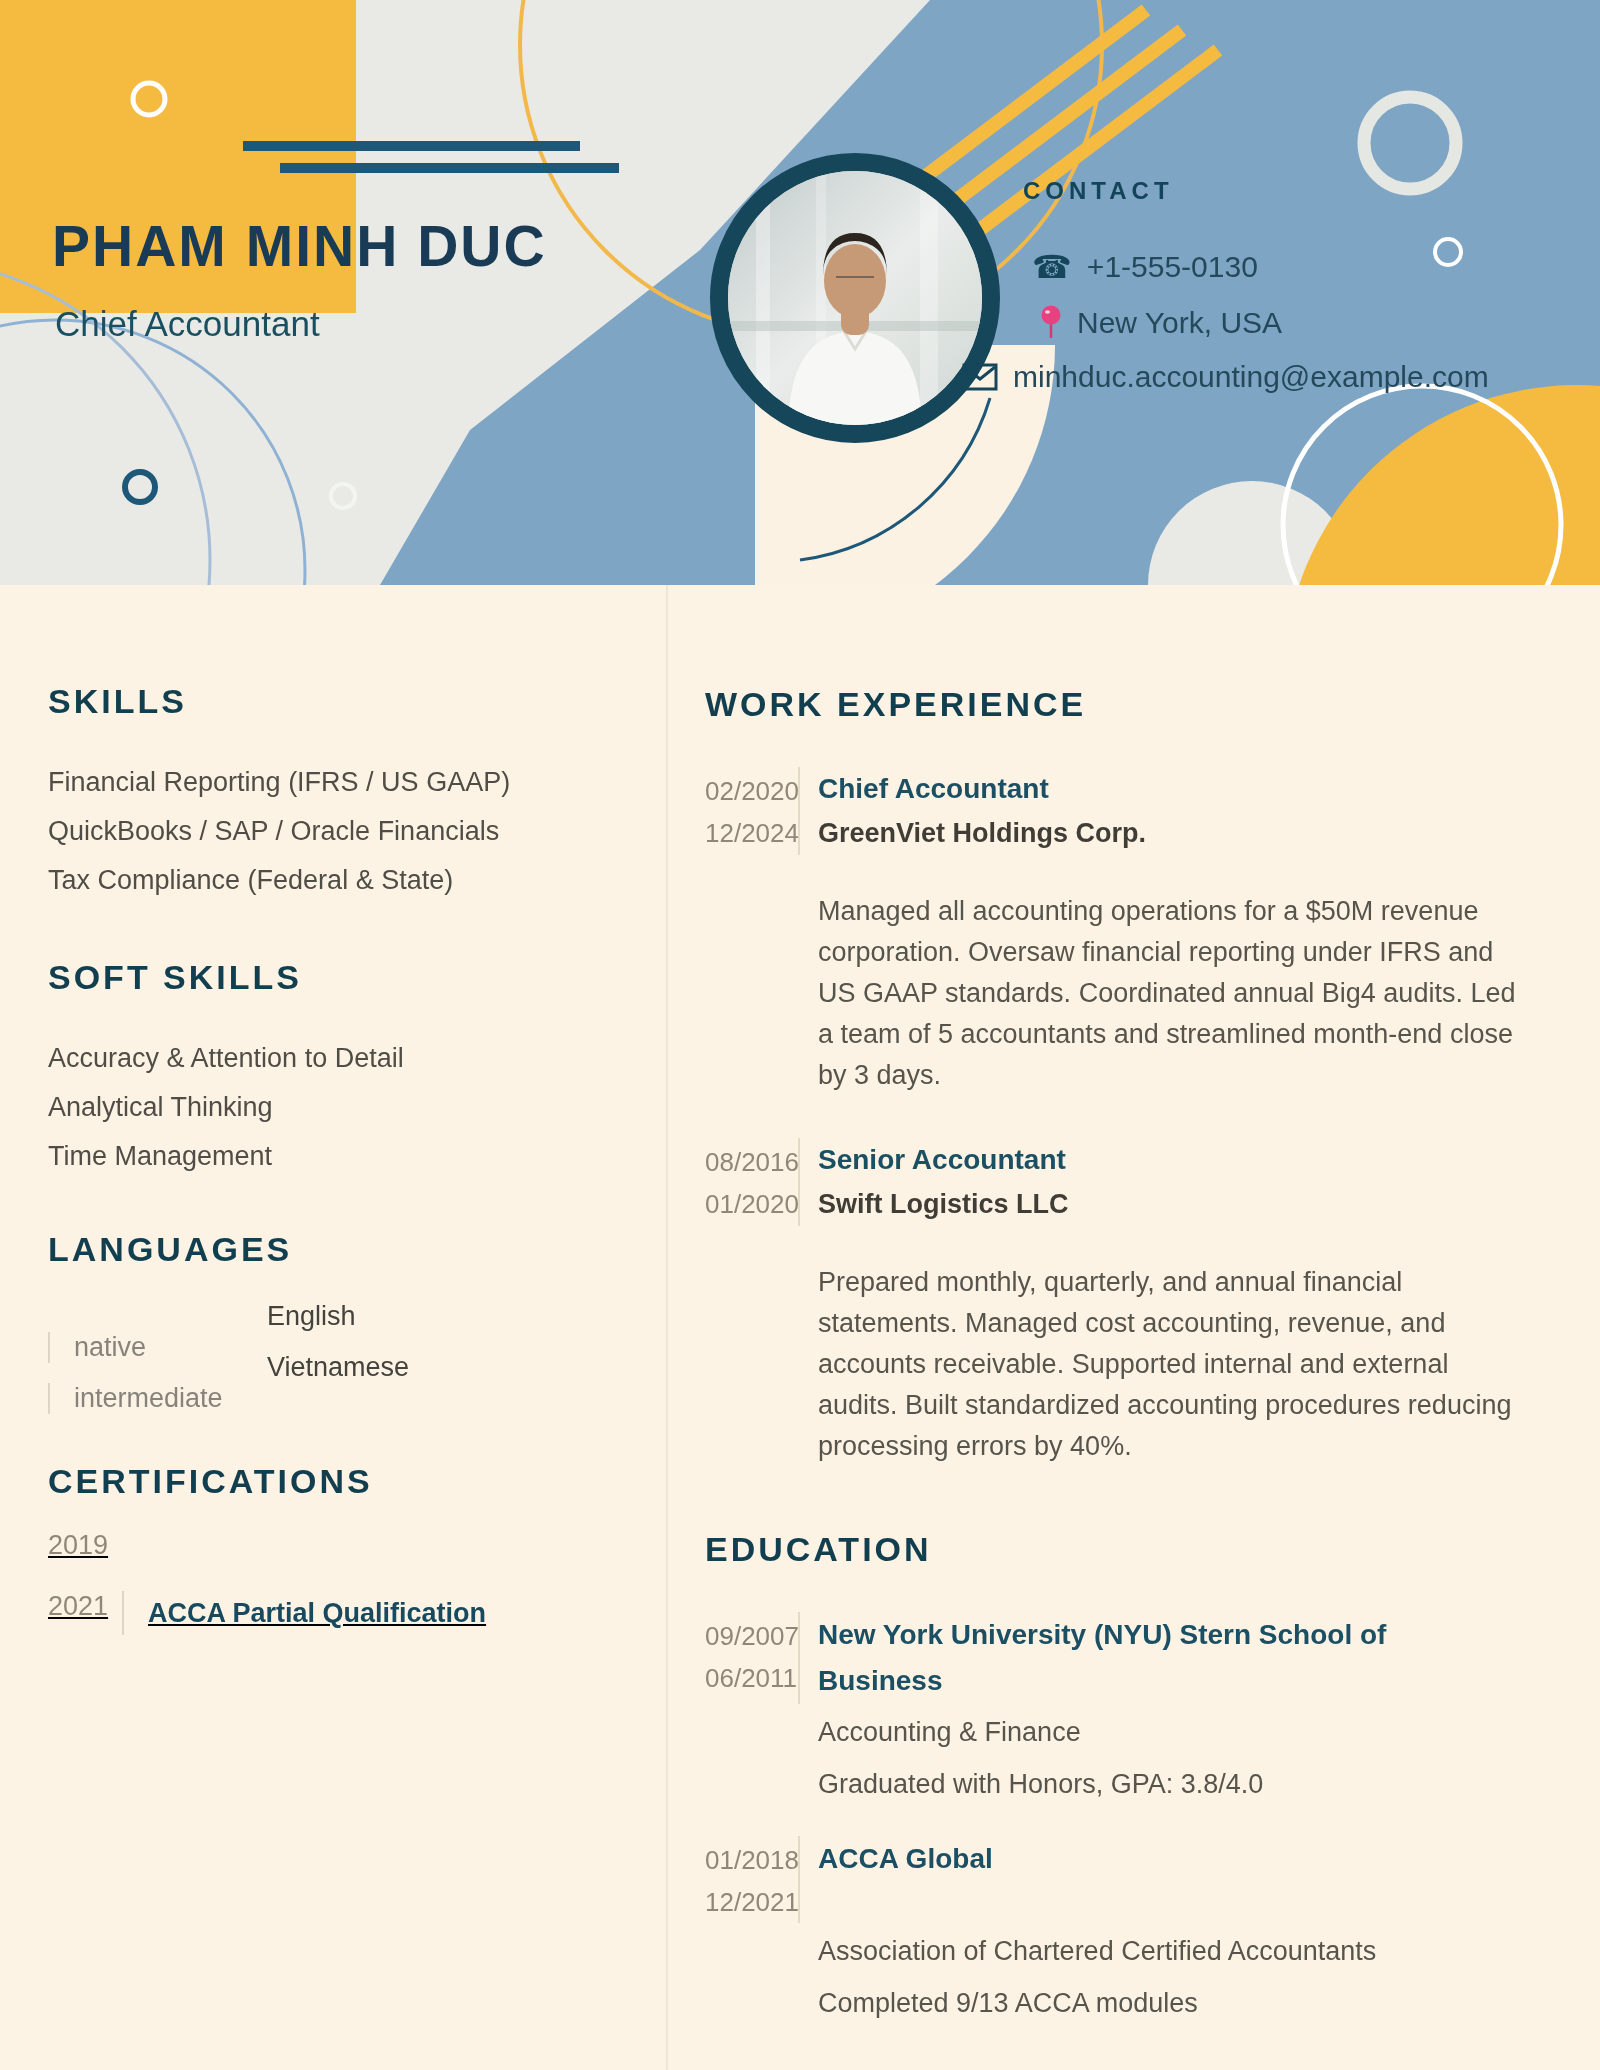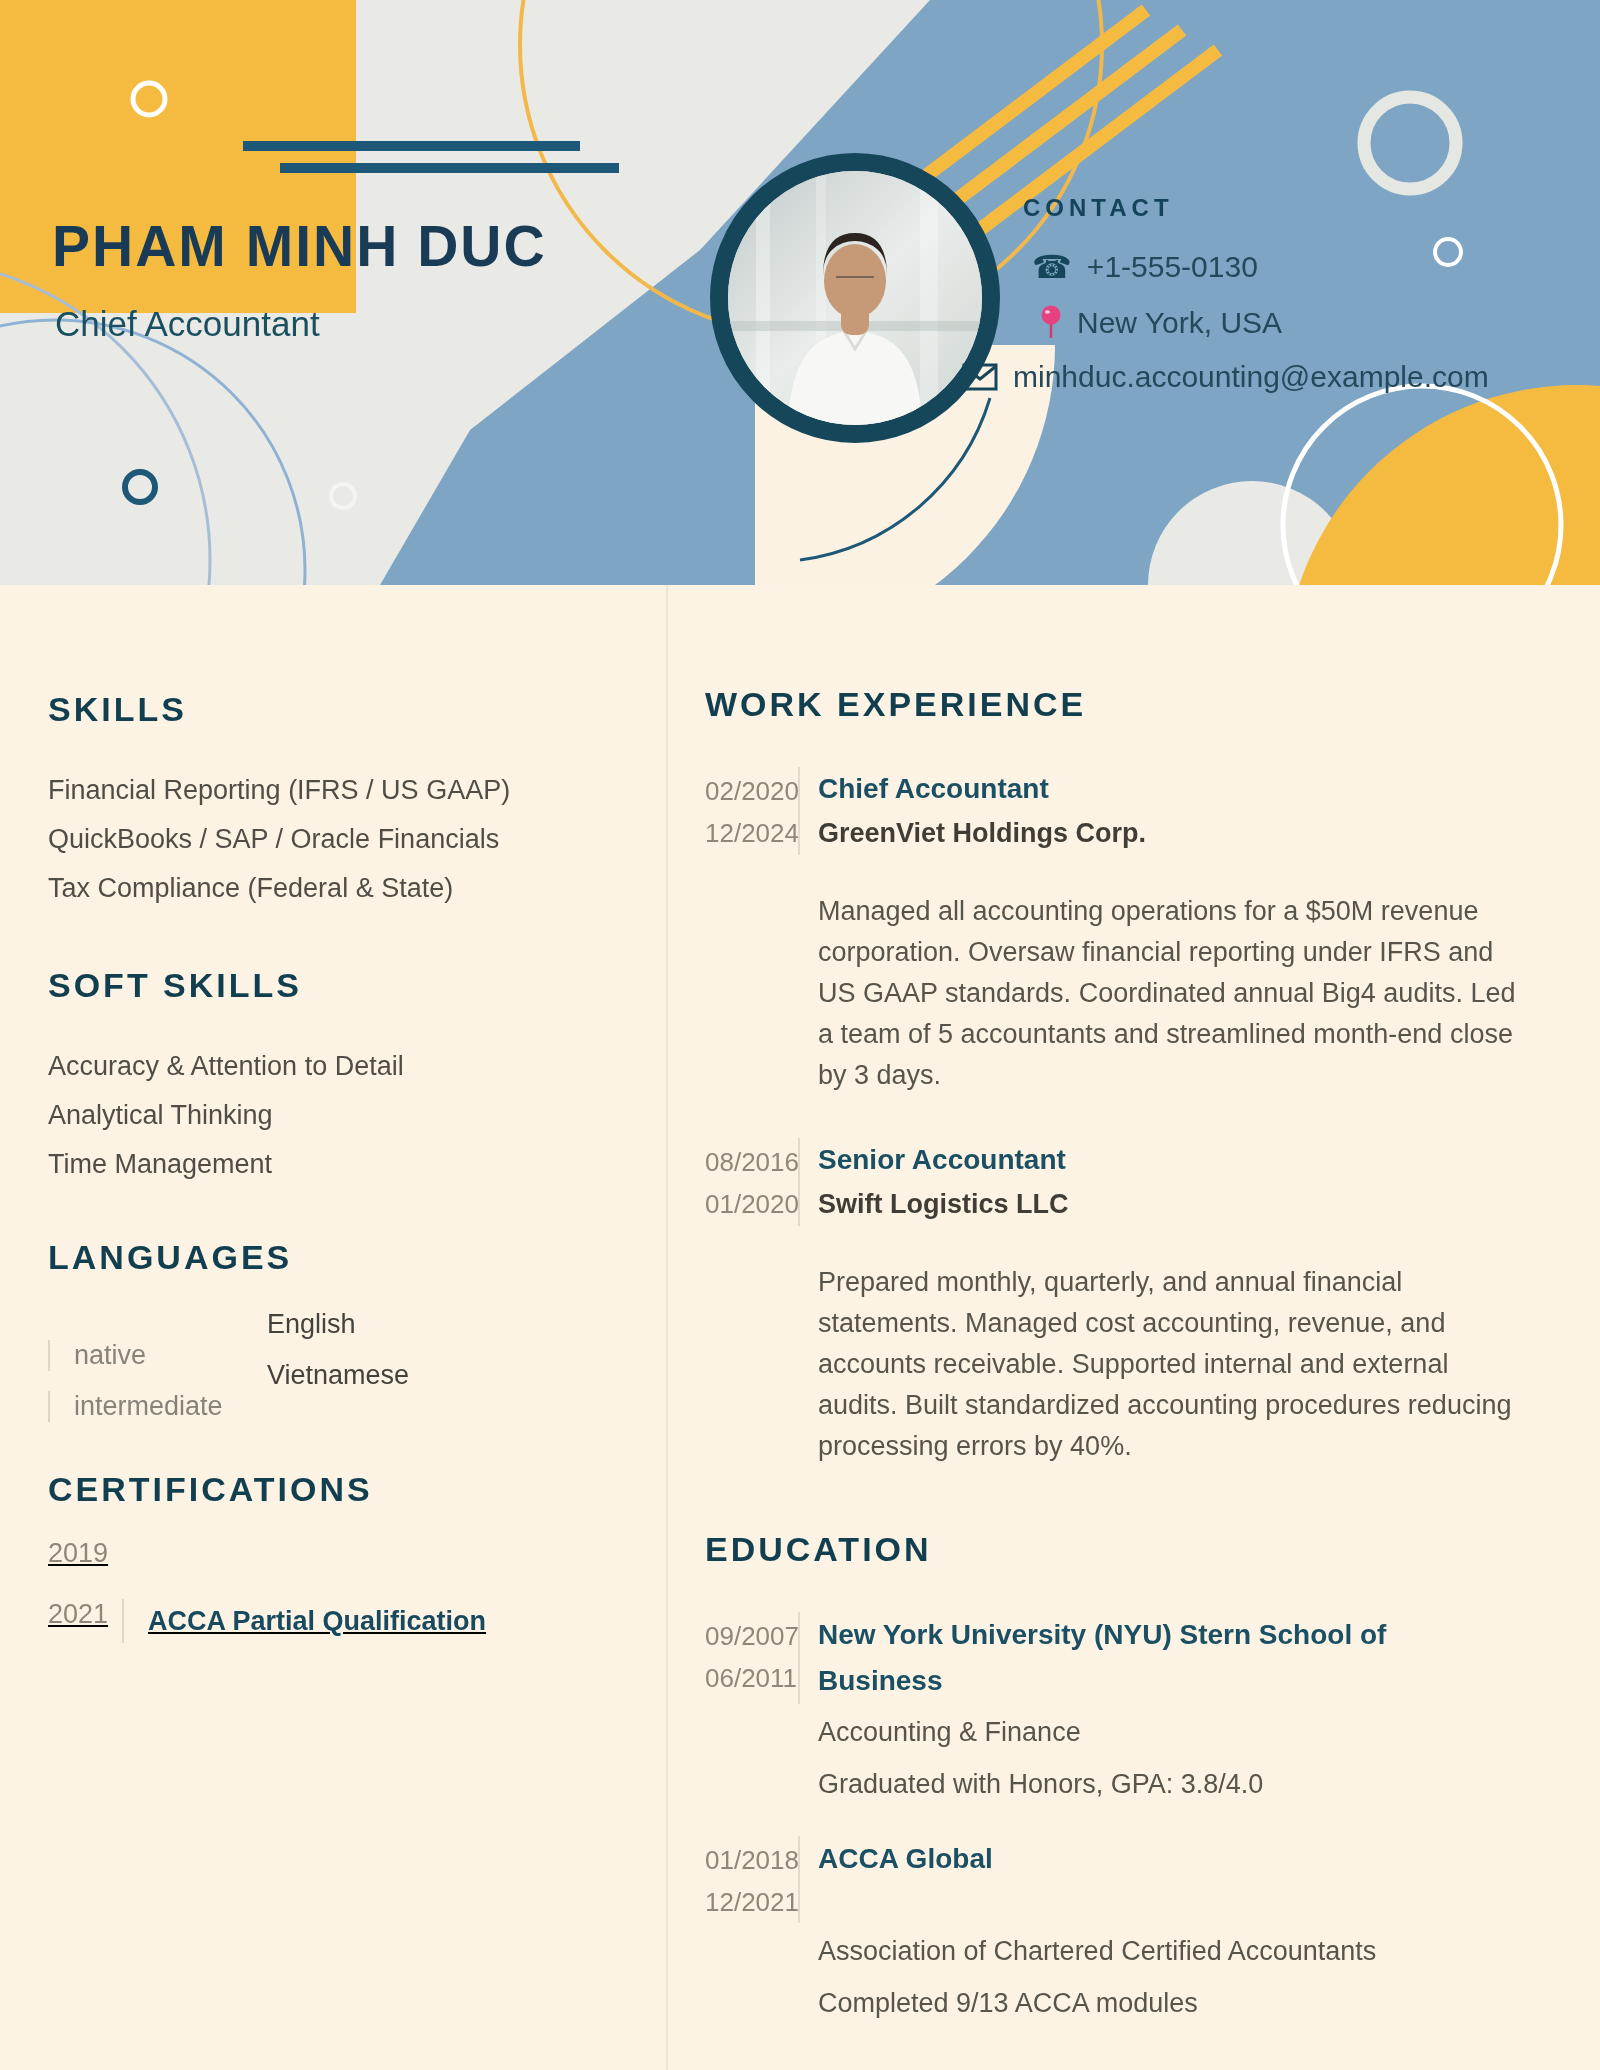--- a/index.html
+++ b/index.html
@@ -10,37 +10,37 @@
   .hero{position:relative;width:1600px;height:585px;background:#e9eae5;overflow:hidden;}
   .hero-decor{position:absolute;left:0;top:0;}
   .hero-name{position:absolute;left:52px;top:218px;font-size:57px;font-weight:bold;
              letter-spacing:2px;color:#1a3b55;line-height:1;}
   .hero-title{position:absolute;left:55px;top:305px;font-size:35px;color:#1a4f61;line-height:1.1;}
 
   .photo{position:absolute;left:710px;top:153px;width:254px;height:254px;border:18px solid #15465a;
          border-radius:50%;overflow:hidden;background:#d7ded9;}
   .photo svg{display:block;}
 
-  .contact-label{position:absolute;left:1023px;top:194px;font-size:24px;font-weight:bold;
+  .contact-label{position:absolute;left:1023px;top:177px;font-size:24px;font-weight:bold;
                  letter-spacing:5px;color:#14445a;}
   .c-row{position:absolute;display:flex;align-items:center;gap:15px;font-size:30px;color:#24495b;}
   .c-row.phone{left:1032px;top:250px;}
   .c-row.loc{left:1040px;top:305px;}
   .c-row.mail{left:962px;top:360px;}
   .ico-phone{font-size:32px;color:#15465a;line-height:1;}
   .ico svg{display:block;}
 
   
   .sheet{display:flex;width:1600px;min-height:1485px;background:#fcf3e5;}
   .col-left{width:668px;box-sizing:border-box;border-right:2px solid #efe5d4;
             padding:88px 28px 40px 48px;}
   .col-right{flex:1;box-sizing:border-box;padding:99px 40px 40px 37px;}
 
   h2{margin:0;font-size:34px;font-weight:bold;letter-spacing:3px;color:#123f50;line-height:1.2;}
-  .h-skills{margin-top:16px;}
+  .h-skills{margin-top:8px;}
   .h-soft{margin-top:52px;}
   .h-lang{margin-top:48px;}
   .h-cert{margin-top:58px;}
   .h-work{margin-top:0;}
   .h-edu{margin-top:62px;}
 
   ul.plain{list-style:none;margin:36px 0 0;padding:0;}
   ul.plain li{font-size:27px;line-height:49px;color:#504d46;}
 
   .lang-table{margin-top:32px;}

